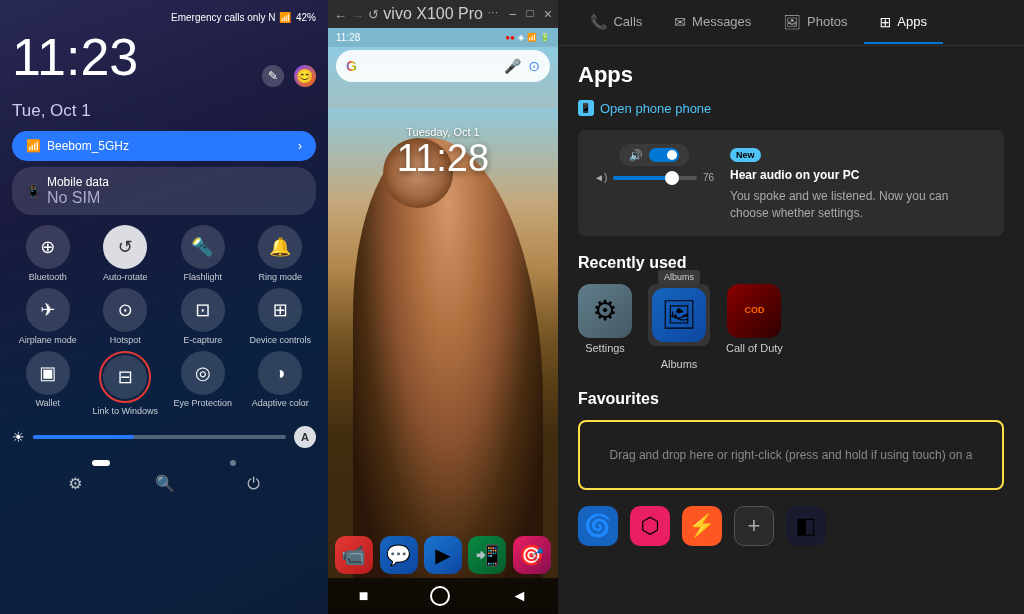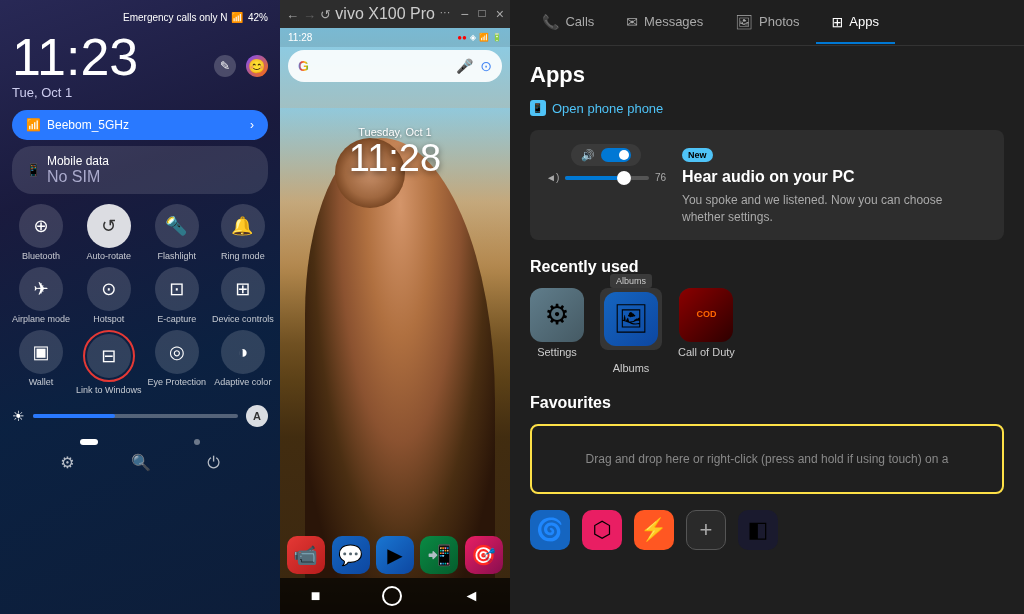--- a/index.html
+++ b/index.html
@@ -6,21 +6,21 @@
     body {
       width: 1024px;
       height: 614px;
       overflow: hidden;
       display: flex;
       font-family: 'Segoe UI', Arial, sans-serif;
     }
 
     
     #left-panel {
-      width: 280px;
+      width: 328px;
       height: 614px;
       background: linear-gradient(180deg, #1a1a2e 0%, #16213e 40%, #0f3460 100%);
       position: relative;
       overflow: hidden;
       flex-shrink: 0;
     }
 
     .left-bg-blur {
       position: absolute;
       top: 0; left: 0; right: 0; bottom: 0;
@@ -68,23 +68,23 @@
 
     .top-icon {
       width: 22px; height: 22px;
       background: rgba(255,255,255,0.2);
       border-radius: 50%;
       display: flex; align-items: center; justify-content: center;
       font-size: 12px; color: #fff;
     }
 
     .date-row {
-      font-size: 13px;
+      font-size: 17px;
       color: #cce;
-      margin-top: 2px;
+      margin-top: 18px;
     }
 
     .wifi-bar {
       margin-top: 10px;
       background: #2979ff;
       border-radius: 20px;
       padding: 8px 14px;
       display: flex;
       align-items: center;
       justify-content: space-between;
@@ -509,21 +509,21 @@
       color: #000;
       font-size: 9px;
       font-weight: bold;
       padding: 2px 6px;
       border-radius: 10px;
       margin-bottom: 6px;
       display: inline-block;
     }
 
     .audio-card-title {
-      font-size: 16px;
+      font-size: 12px;
       font-weight: 600;
       color: #fff;
       margin-bottom: 6px;
     }
 
     .audio-card-desc {
       font-size: 12px;
       color: #aaa;
       line-height: 1.4;
     }

